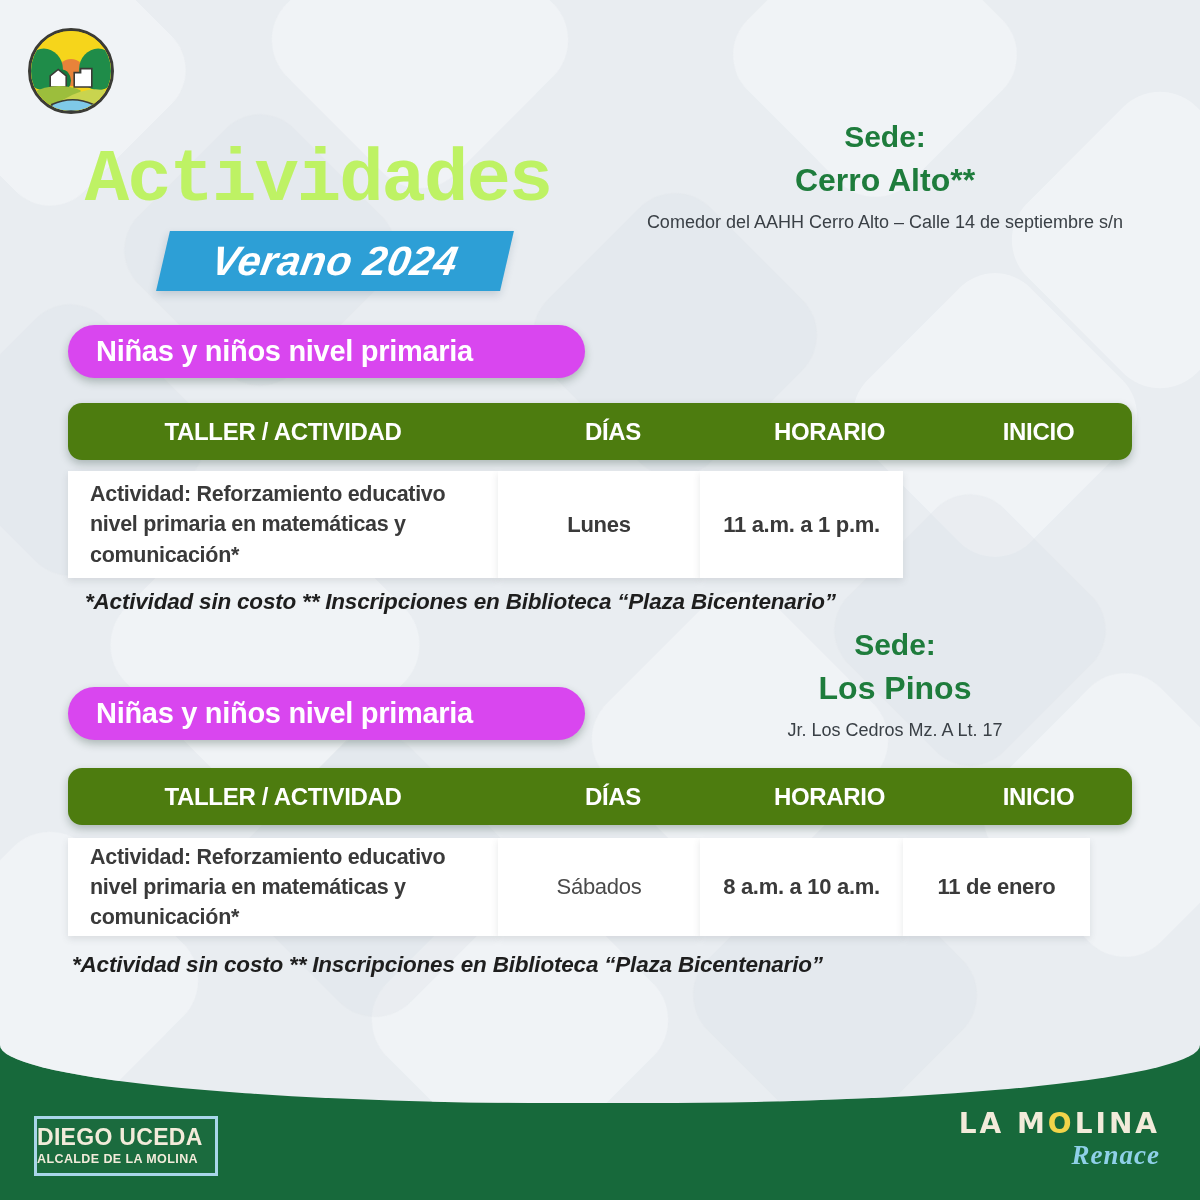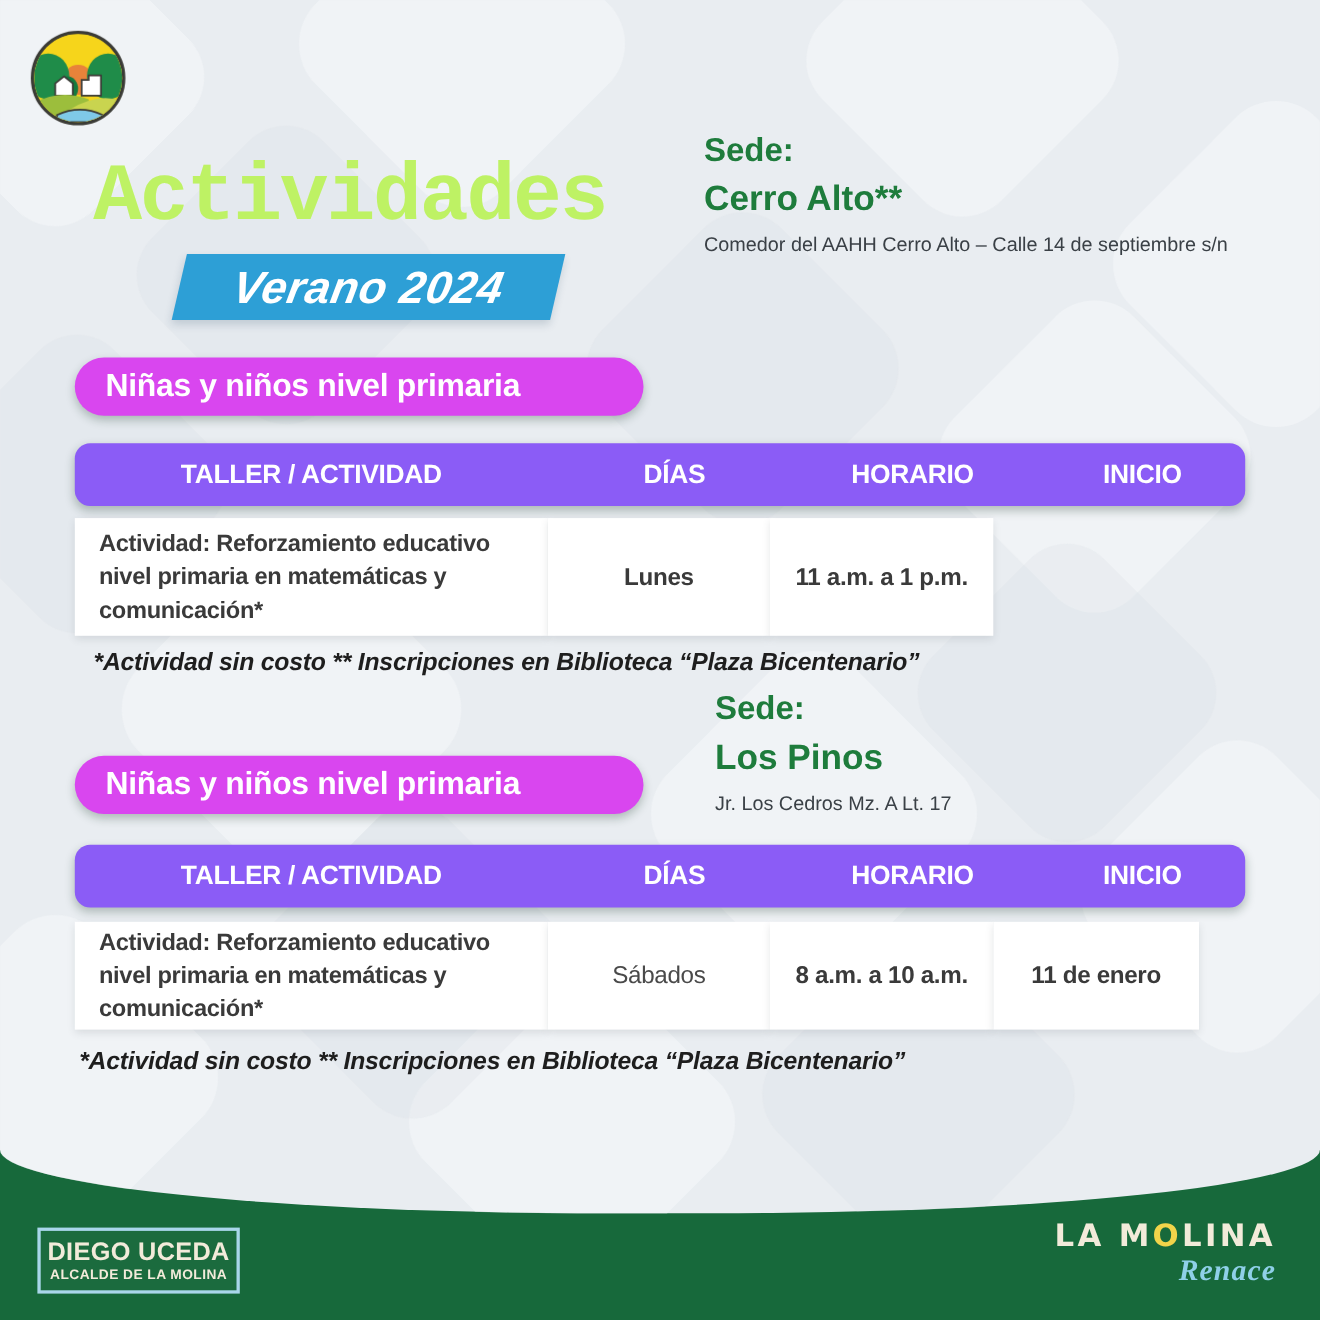--- a/index.html
+++ b/index.html
@@ -39,42 +39,42 @@
     background:#2D9FD6; transform:skewX(-13deg);
     box-shadow:0 4px 8px rgba(30,60,90,.18);
     display:flex; align-items:center; justify-content:center;
   }
   .banner-text {
     font-size:41px; font-weight:bold; font-style:italic; color:#FFFFFF;
     letter-spacing:0.5px; transform:skewX(3deg);
   }
 
   
-  .sede { position:absolute; }
+  .sede { position:absolute; text-align:center; }
   .sede-1 { left:640px; top:120px; width:490px; }
   .sede-2 { left:650px; top:628px; width:490px; }
   .sede-label { font-size:30px; font-weight:bold; color:#1E7C3C; }
   .sede-name { font-size:32px; font-weight:bold; color:#1E7C3C; margin-top:8px; }
   .sede-address { font-size:18px; color:#3A4046; line-height:1.45; margin-top:10px; }
 
   
   .pill {
     position:absolute; left:68px; width:517px; height:53px;
     background:#d946ef; border-radius:27px;
     box-shadow:0 4px 9px rgba(20,50,35,.28);
     display:flex; align-items:center; padding-left:28px;
   }
   .pill-1 { top:325px; }
   .pill-2 { top:687px; }
   .pill-text { color:#FFFFFF; font-size:29px; font-weight:bold; letter-spacing:-0.3px; }
 
   
   .tbl-header {
     position:absolute; left:68px; width:1064px; height:57px;
-    background:#8b5cf6; border-radius:14px;
+    background:#4d7c0f; border-radius:14px;
     box-shadow:0 4px 9px rgba(20,50,35,.28);
     display:grid; grid-template-columns:430px 202px 203px 187px; column-gap:14px;
     align-items:center;
   }
   .tbl-header-1 { top:403px; }
   .tbl-header-2 { top:768px; }
   .th { color:#FFFFFF; font-size:24px; font-weight:bold; text-align:center; letter-spacing:-0.3px; }
   .tbl-row {
     position:absolute; left:68px; width:1064px;
     display:grid; grid-template-columns:430px 202px 203px 187px; column-gap:0;
@@ -95,21 +95,21 @@
     position:absolute; font-size:22.5px; font-weight:bold; font-style:italic;
     color:#1E1E1E; letter-spacing:-0.2px;
   }
   .footnote-1 { left:85px; top:589px; }
   .footnote-2 { left:72px; top:952px; }
 
   
   .mayor-badge {
     position:absolute; left:34px; top:1116px; width:184px; height:60px;
     border:3px solid #A9D6EA; background:rgba(255,255,255,0.02);
-    display:flex; flex-direction:column; align-items:center; justify-content:center;
+    display:flex; flex-direction:column; justify-content:center;
   }
   .mayor-name { color:#F2EBDA; font-size:23px; font-weight:bold; letter-spacing:0.3px; line-height:1; }
   .mayor-title { color:#F2EBDA; font-size:12.5px; font-weight:bold; letter-spacing:0.4px; margin-top:4px; line-height:1; }
 
   .brand-block { position:absolute; right:40px; top:1110px; width:240px; text-align:right; }
   .brand-main {
     font-family:"DejaVu Sans", sans-serif;
     font-size:28px; font-weight:800; color:#F2EBDA; letter-spacing:3px; line-height:1;
   }
   .brand-main .brand-o { color:#F2D44A; }

